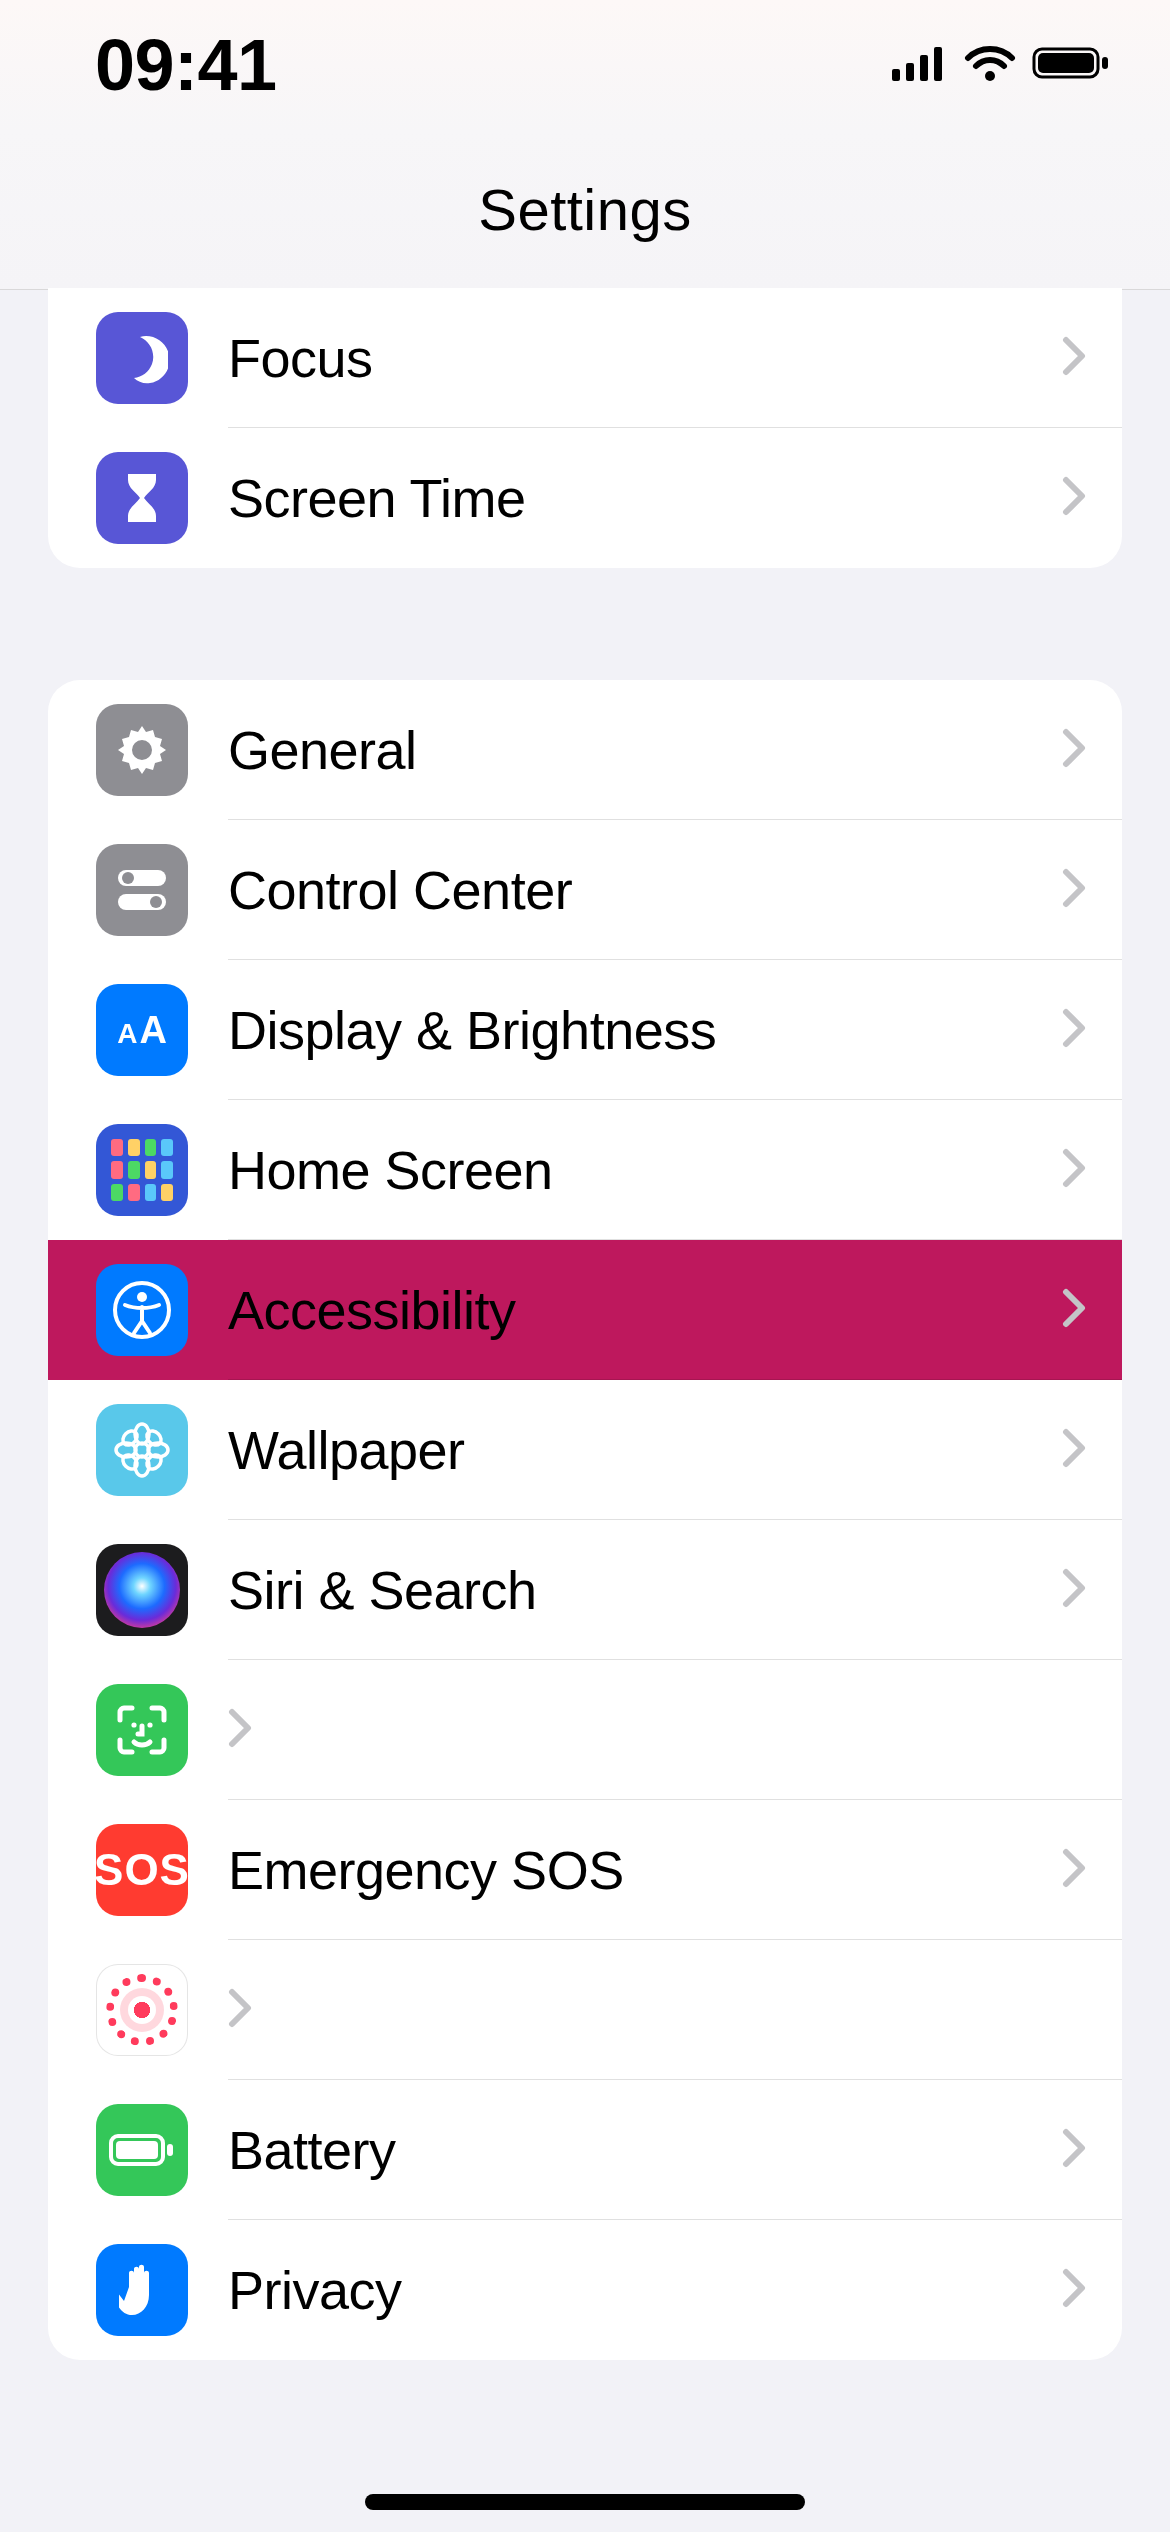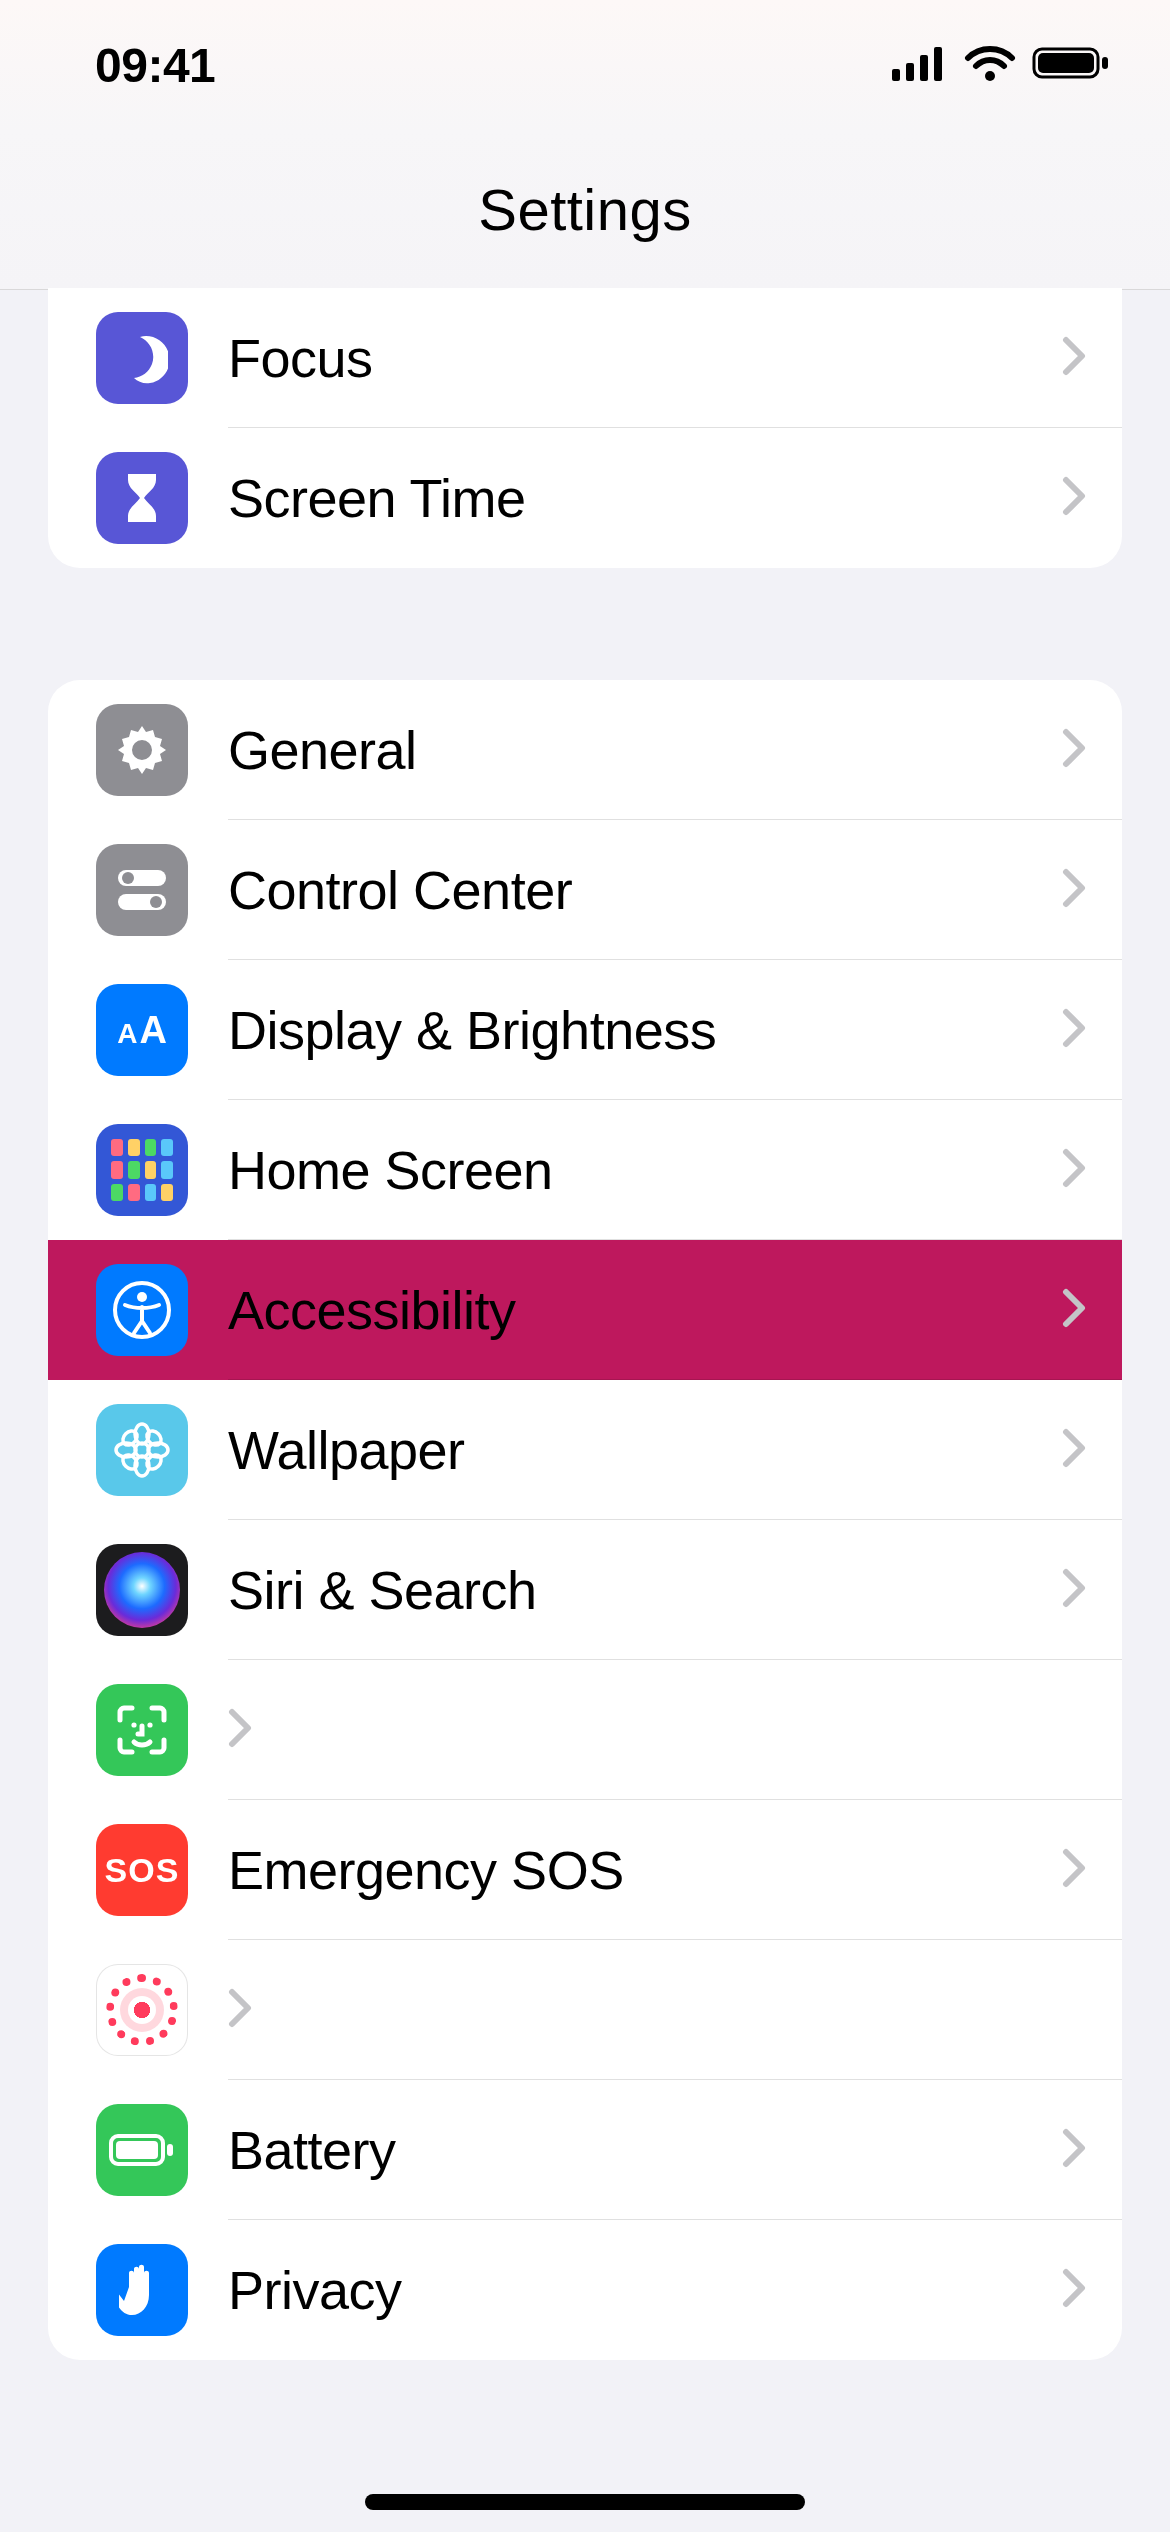--- a/index.html
+++ b/index.html
@@ -15,21 +15,21 @@
   
   .status-bar {
     height: 130px;
     display: flex;
     align-items: center;
     justify-content: space-between;
     padding: 0 60px 0 95px;
     background: linear-gradient(to bottom, #fdf8f7, #f7f6f8);
   }
   .status-time {
-    font-size: 48px;
+    font-size: 72px;
     font-weight: 600;
     letter-spacing: -0.5px;
   }
   .status-icons {
     display: flex;
     align-items: center;
     gap: 16px;
   }
 
   
@@ -113,21 +113,21 @@
   .bg-gray   { background: #8e8e93; }
   .bg-blue   { background: #007aff; }
   .bg-darkblue { background: #3357d6; }
   .bg-cyan   { background: #59c8ea; }
   .bg-black  { background: #1c1c1e; }
   .bg-green  { background: #34c759; }
   .bg-sosred { background: #ff3b30; }
   .bg-white  { background: #ffffff; border: 1px solid rgba(0,0,0,0.1); }
 
   .icon-text {
-    font-size: 34px;
+    font-size: 44px;
     font-weight: 700;
     color: #fff;
     letter-spacing: 1px;
   }
   .icon-aa {
     font-size: 38px;
     font-weight: 600;
     color:#fff;
     display:flex;
     align-items:baseline;

